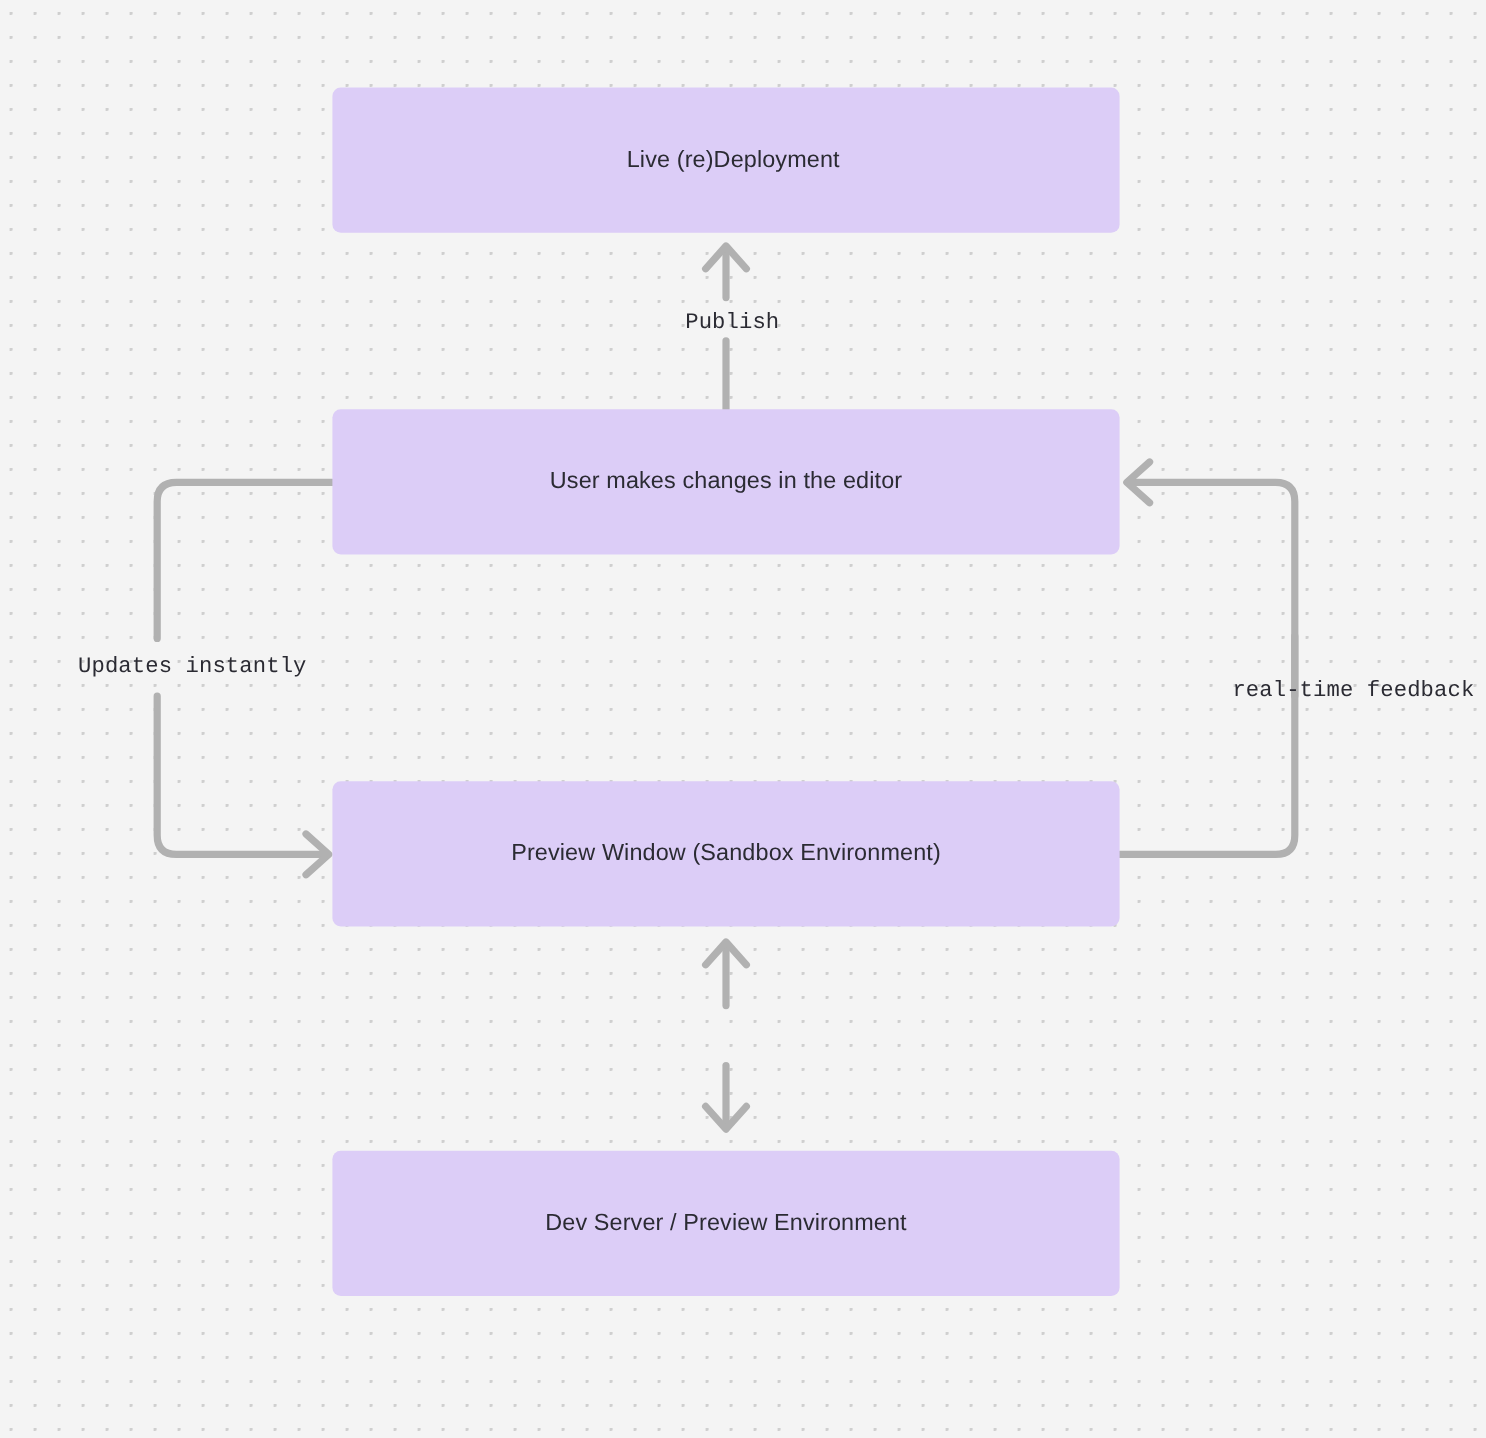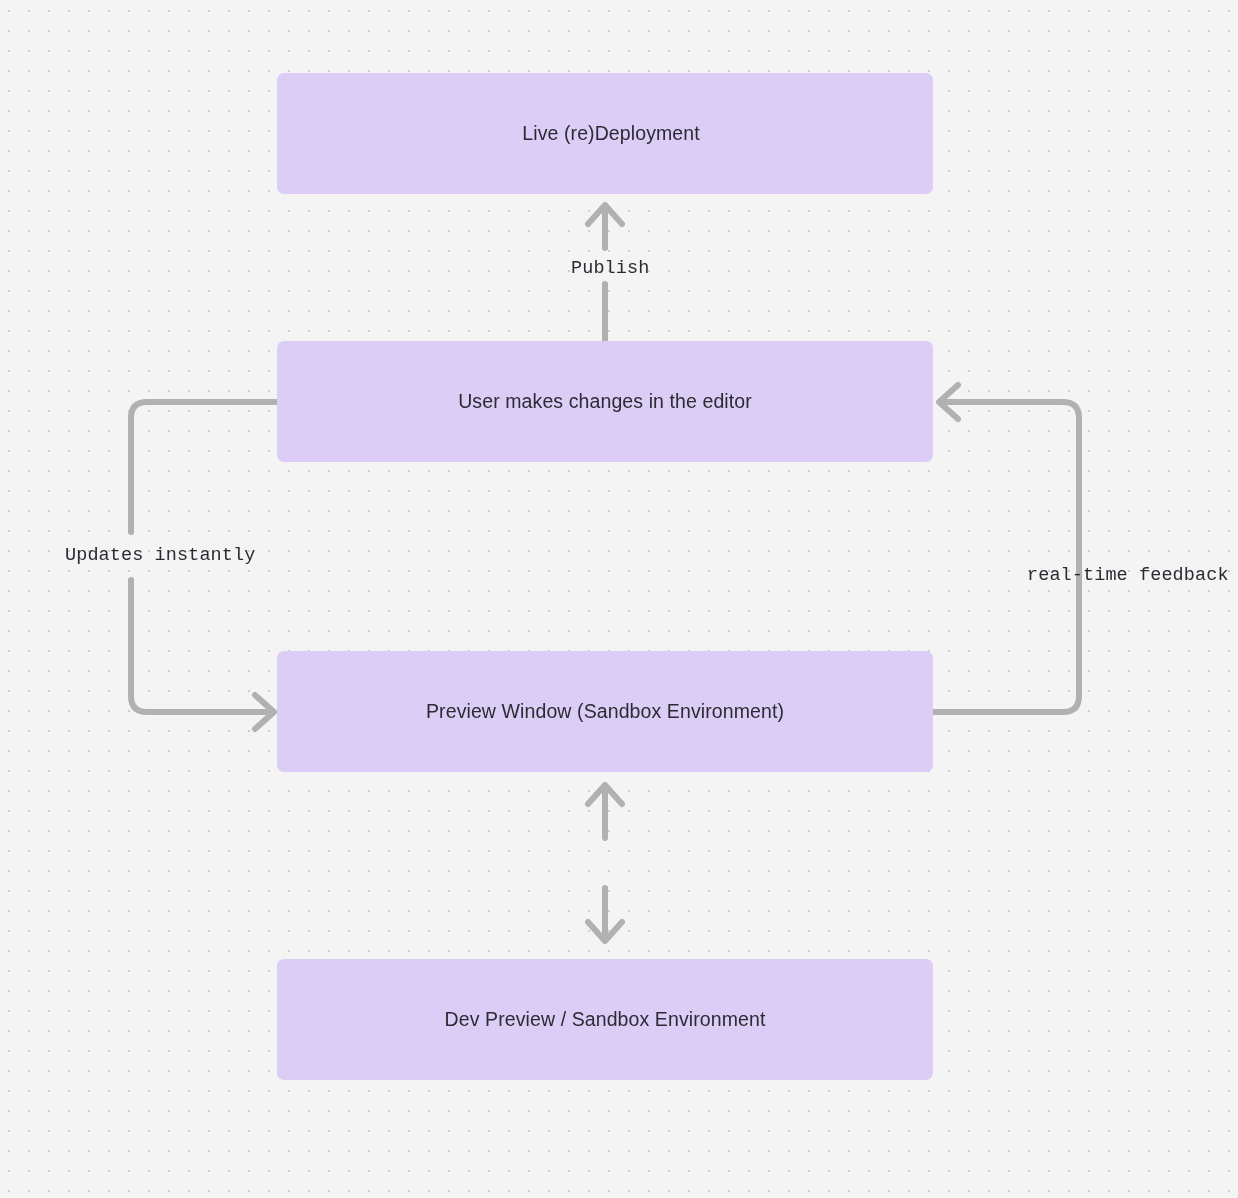--- a/index.html
+++ b/index.html
@@ -109,20 +109,20 @@
 
   <div class="node" id="node-preview">
     <span class="node-label">Preview Window (Sandbox Environment)</span>
   </div>
 
   <div class="node" id="node-editor">
     <span class="node-label">User makes changes in the editor</span>
   </div>
 
   <div class="node" id="node-devserver">
-    <span class="node-label">Dev Preview / Sandbox Environment</span>
+    <span class="node-label">Dev Server / Preview Environment</span>
   </div>
 
   <div class="edge-label" id="label-publish">Publish</div>
   <div class="edge-label" id="label-updates">Updates instantly</div>
   <div class="edge-label" id="label-realtime">real-time feedback</div>
 
 </div>
 
 </body></html>

